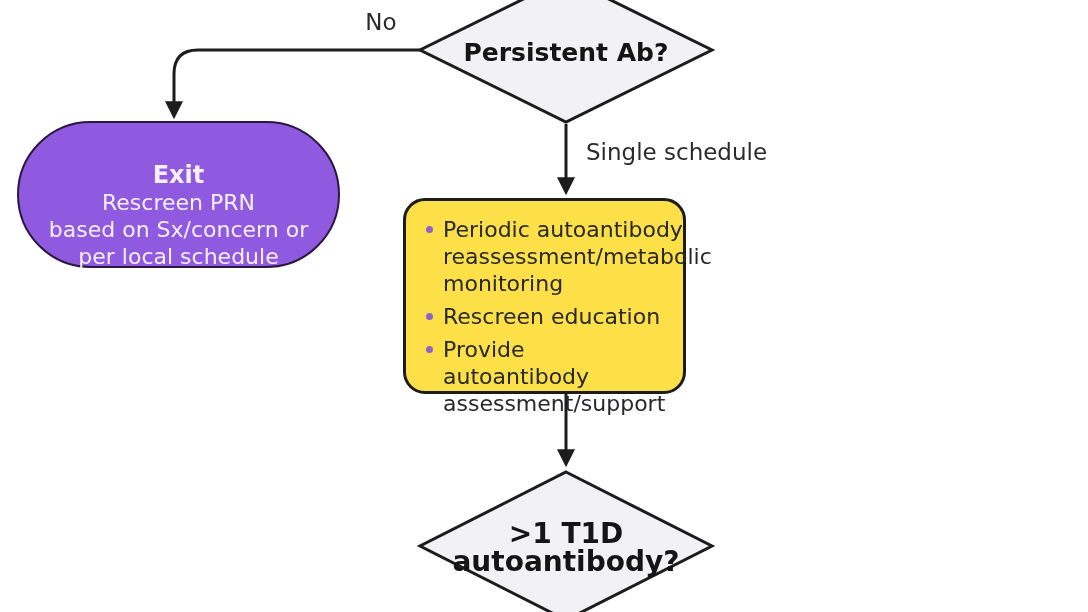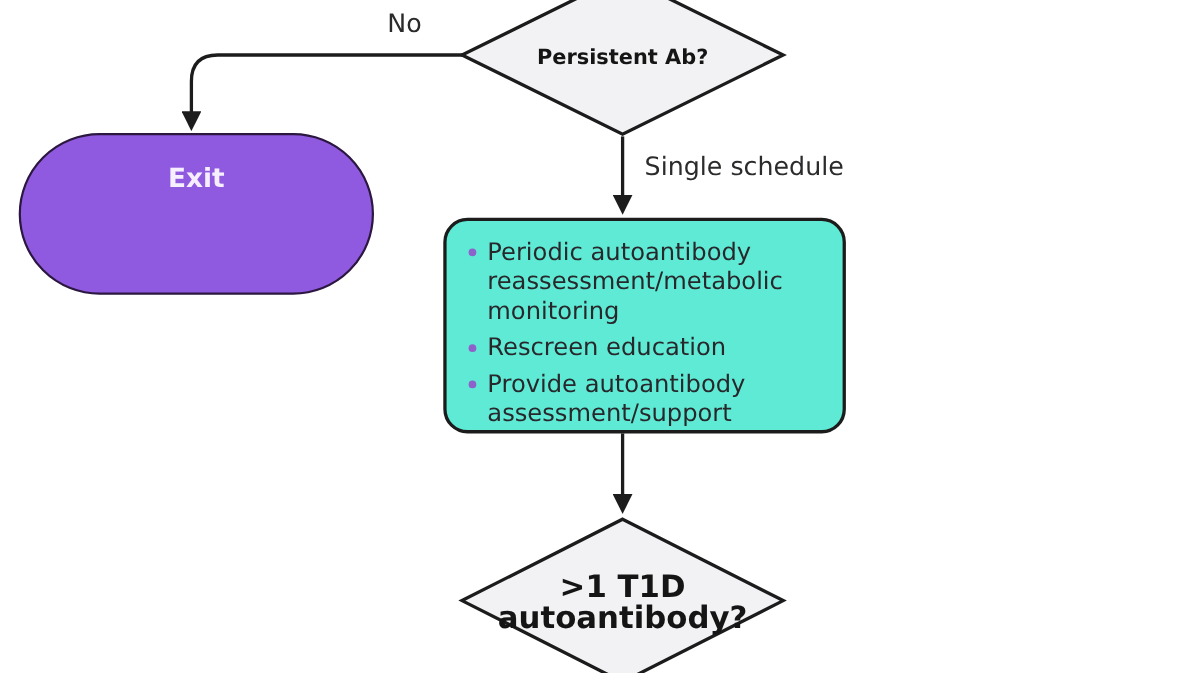--- a/index.html
+++ b/index.html
@@ -29,61 +29,61 @@
     fill: #f2f2f4;
     stroke: #1c1c1c;
     stroke-width: 3;
   }
   .lbl {
     position: absolute;
     color: #2b2b2e;
     font-size: 23px;
     white-space: nowrap;
   }
-  .no-lbl   { left: 352px; top: 9px; width: 58px; }
+  .no-lbl   { left: 352px; top: 9px; width: 58px; text-align: center; }
   .sp-lbl   { left: 586px; top: 139px; }
   .diamond-lbl {
     position: absolute;
     left: 420px;
     width: 292px;
     text-align: center;
     font-weight: bold;
     color: #151515;
     white-space: pre-line;
   }
-  .diamond-lbl.top    { top: 38px;  font-size: 19px; line-height: 29px; }
+  .diamond-lbl.top    { top: 38px;  font-size: 25px; line-height: 29px; }
   .diamond-lbl.bottom { top: 520px; font-size: 28px; line-height: 28px; }
   .pill {
     position: absolute;
     left: 17px; top: 121px;
     width: 323px; height: 147px;
     box-sizing: border-box;
     background: #8f5ae0;
     border: 2px solid #2b1740;
     border-radius: 74px;
     color: #f6efff;
     text-align: center;
-    padding-top: 25px;
+    padding-top: 38px;
   }
   .pill-title {
     font-weight: bold;
     font-size: 24px;
     line-height: 28px;
   }
   .pill-body {
     font-size: 22px;
     line-height: 27px;
     white-space: pre-line;
   }
   .action-box {
     position: absolute;
     left: 403px; top: 198px;
-    width: 366px; height: 196px;
+    width: 283px; height: 196px;
     box-sizing: border-box;
-    background: #5eead4;
+    background: #fde047;
     border: 3px solid #1c1c1c;
     border-radius: 22px;
     padding: 15px 14px 0 18px;
   }
   .action-box ul {
     margin: 0;
     padding: 0;
     list-style: none;
   }
   .action-box li {
@@ -128,20 +128,23 @@
   </svg>
 
   <div class="lbl no-lbl">No</div>
 
   <div class="lbl sp-lbl">Single schedule</div>
 
   <div class="diamond-lbl top">Persistent Ab?</div>
 
   <div class="pill">
     <div class="pill-title">Exit</div>
+    <div class="pill-body">Rescreen PRN
+based on Sx/concern or
+per local schedule</div>
   </div>
 
   <div class="action-box">
     <ul>
       <li>
         <span class="dot"></span>
         <span class="li-text">Periodic autoantibody reassessment/metabolic monitoring</span>
       </li>
       <li>
         <span class="dot"></span>

